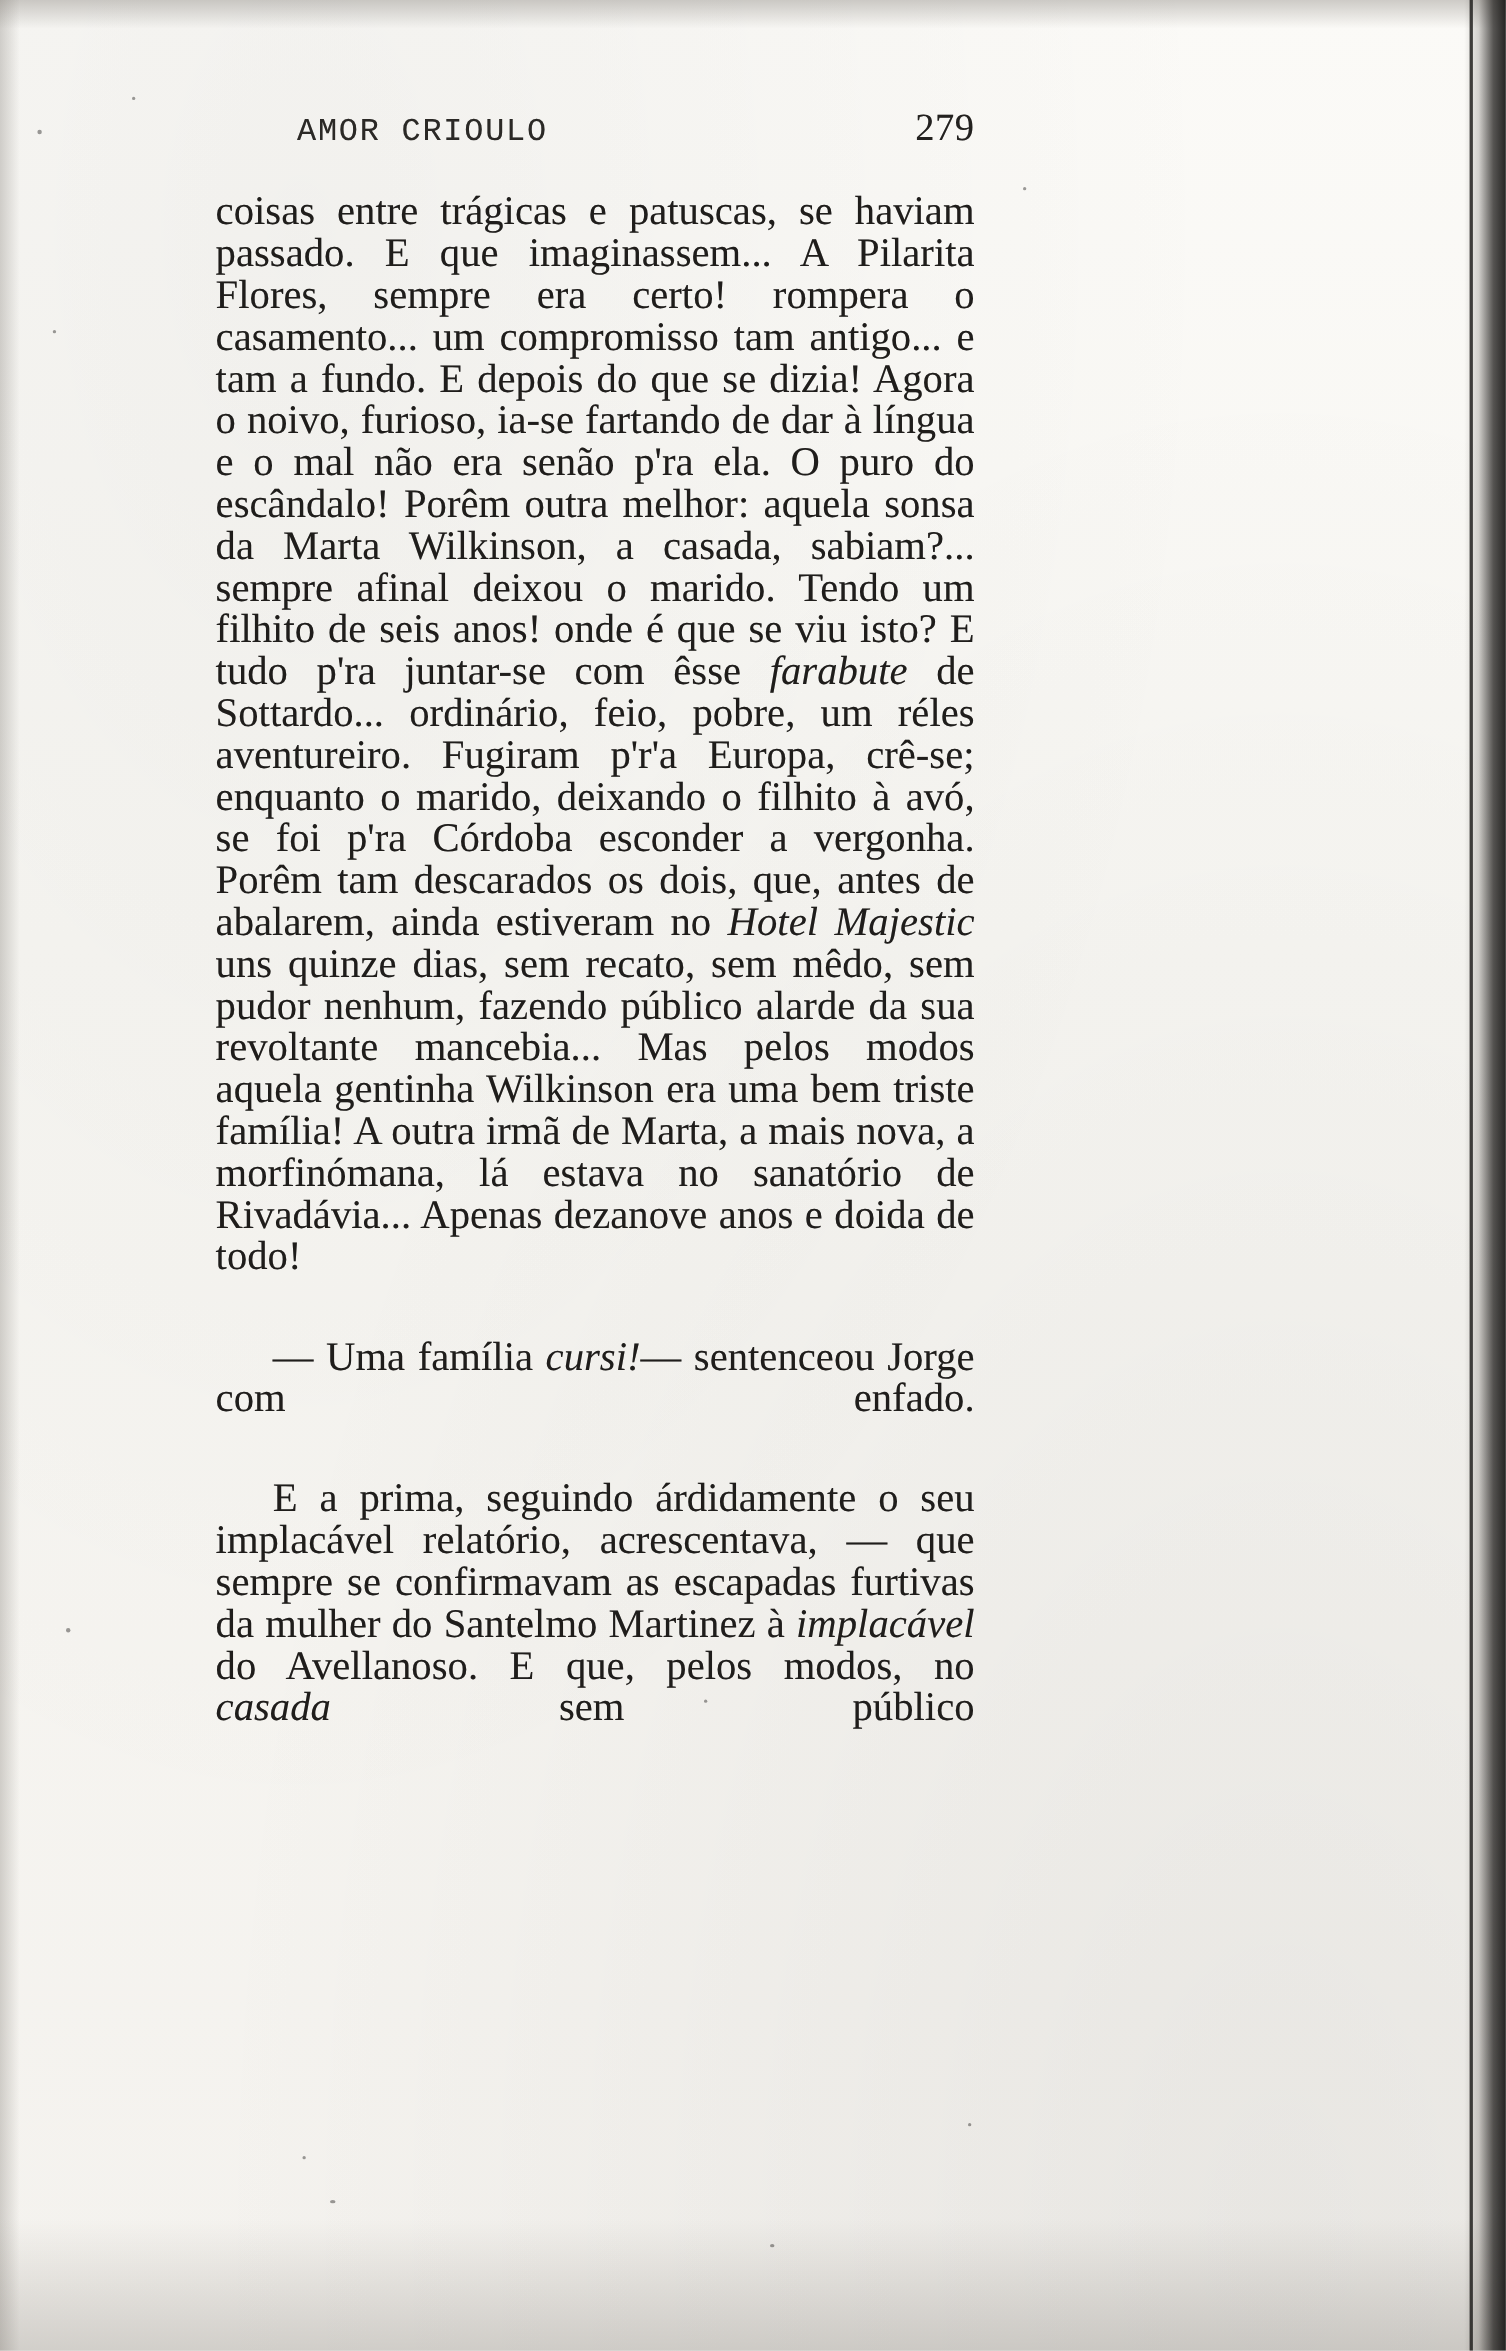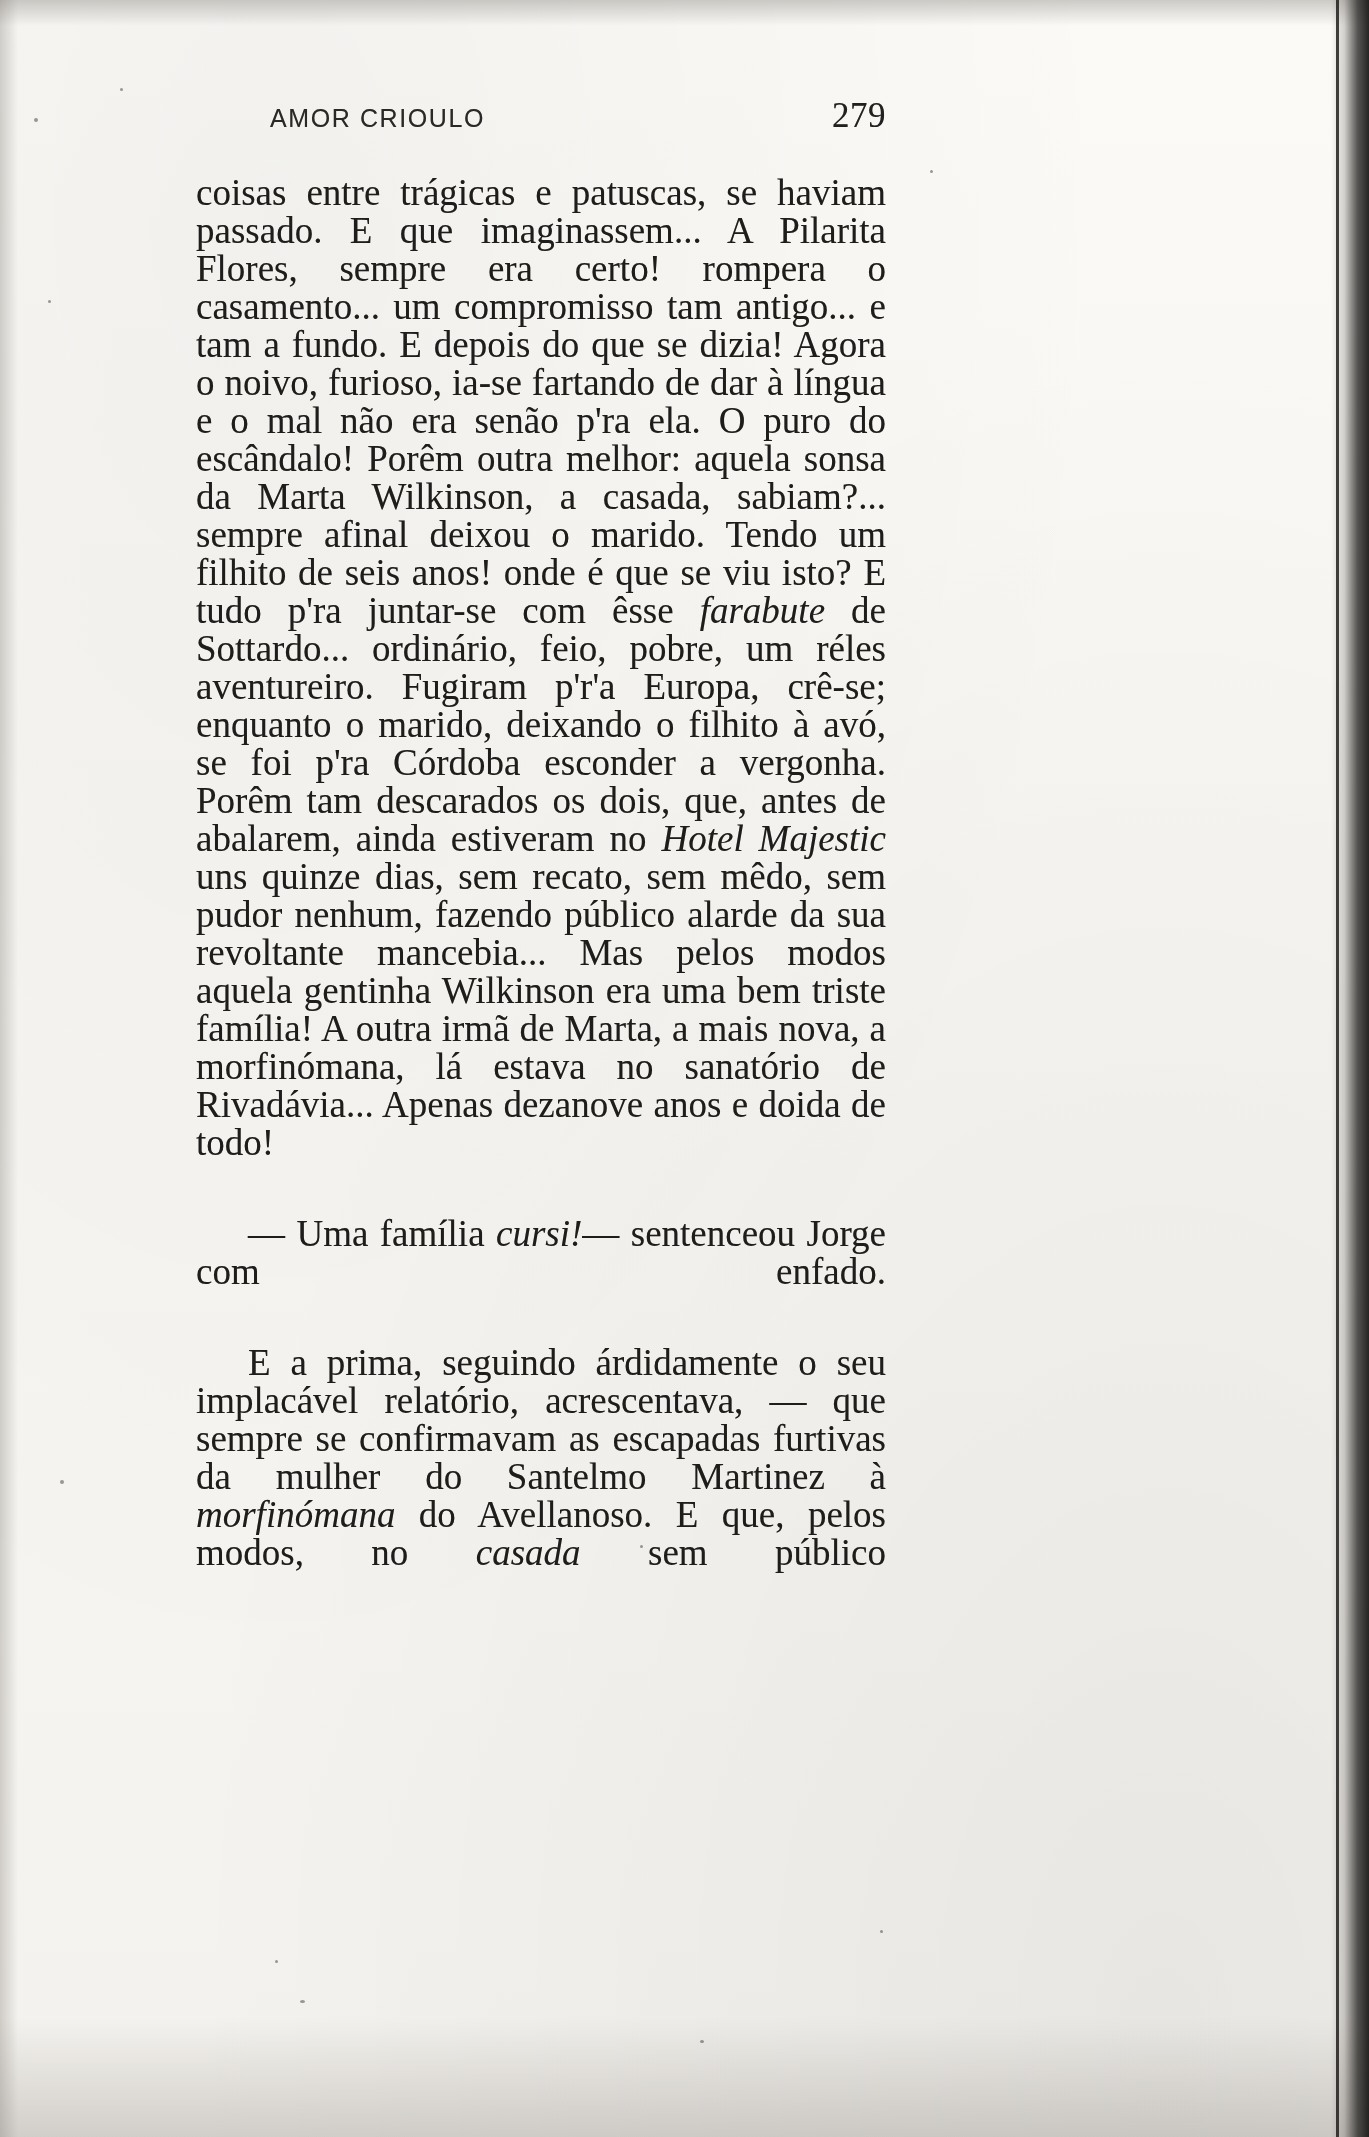--- a/index.html
+++ b/index.html
@@ -80,22 +80,22 @@
   }
 
   #running-head {
     display: flex;
     align-items: baseline;
     justify-content: space-between;
     width: 690px;
     margin-bottom: 38px;
   }
   #head-title {
-    font-family: Liberation Sans, sans-serif;
-    font-size: 25px;
+    font-family: Liberation Mono, monospace;
+    font-size: 29px;
     letter-spacing: 1.6px;
     color: #2b2926;
     margin-left: 74px;
   }
   #head-folio {
     font-family: Liberation Serif, serif;
     font-size: 35px;
     color: #23211f;
     letter-spacing: 0.5px;
   }
@@ -140,21 +140,21 @@
 
     <div id="running-head">
       <span id="head-title">AMOR CRIOULO</span>
       <span id="head-folio">279</span>
     </div>
 
     <p class="body-par"><span>coisas entre trágicas e patuscas, se haviam passado. E que imaginassem... A Pilarita Flores, sempre era certo! rompera o casamento... um compromisso tam antigo... e tam a fundo. E depois do que se dizia! Agora o noivo, furioso, ia-se fartando de dar à língua e o mal não era senão p'ra ela. O puro do escândalo! Porêm outra melhor: aquela sonsa da Marta Wilkinson, a casada, sabiam?... sempre afinal deixou o marido. Tendo um filhito de seis anos! onde é que se viu isto? E tudo p'ra juntar-se com êsse </span><span class="it">farabute</span><span> de Sottardo... ordinário, feio, pobre, um réles aventureiro. Fugiram p'r'a Europa, crê-se; enquanto o marido, deixando o filhito à avó, se foi p'ra Córdoba esconder a vergonha. Porêm tam descarados os dois, que, antes de abalarem, ainda estiveram no </span><span class="it">Hotel Majestic</span><span> uns quinze dias, sem recato, sem mêdo, sem pudor nenhum, fazendo público alarde da sua revoltante mancebia... Mas pelos modos aquela gentinha Wilkinson era uma bem triste família! A outra irmã de Marta, a mais nova, a morfinómana, lá estava no sanatório de Rivadávia... Apenas dezanove anos e doida de todo!</span></p>
 
     <p class="body-par indent"><span>— Uma família </span><span class="it">cursi!</span><span>— sentenceou Jorge com enfado.</span></p>
 
-    <p class="body-par indent"><span>E a prima, seguindo árdidamente o seu implacável relatório, acrescentava, — que sempre se confirmavam as escapadas furtivas da mulher do Santelmo Martinez à </span><span class="it">morfinómana</span><span> do Avellanoso. E que, pelos modos, no </span><span class="it">casada</span><span> sem público</span></p>
+    <p class="body-par indent"><span>E a prima, seguindo árdidamente o seu implacável relatório, acrescentava, — que sempre se confirmavam as escapadas furtivas da mulher do Santelmo Martinez à </span><span class="it">implacável</span><span> do Avellanoso. E que, pelos modos, no </span><span class="it">casada</span><span> sem público</span></p>
 
   </div>
 
   <div id="gutter-line"></div>
   <div id="gutter-shadow"></div>
 
   <div class="speck" style="left:34px; top:118px; width:4px; height:4px;"></div>
   <div class="speck" style="left:48px; top:300px; width:3px; height:3px;"></div>
   <div class="speck" style="left:120px; top:88px; width:3px; height:3px;"></div>
   <div class="speck" style="left:930px; top:170px; width:3px; height:3px;"></div>

